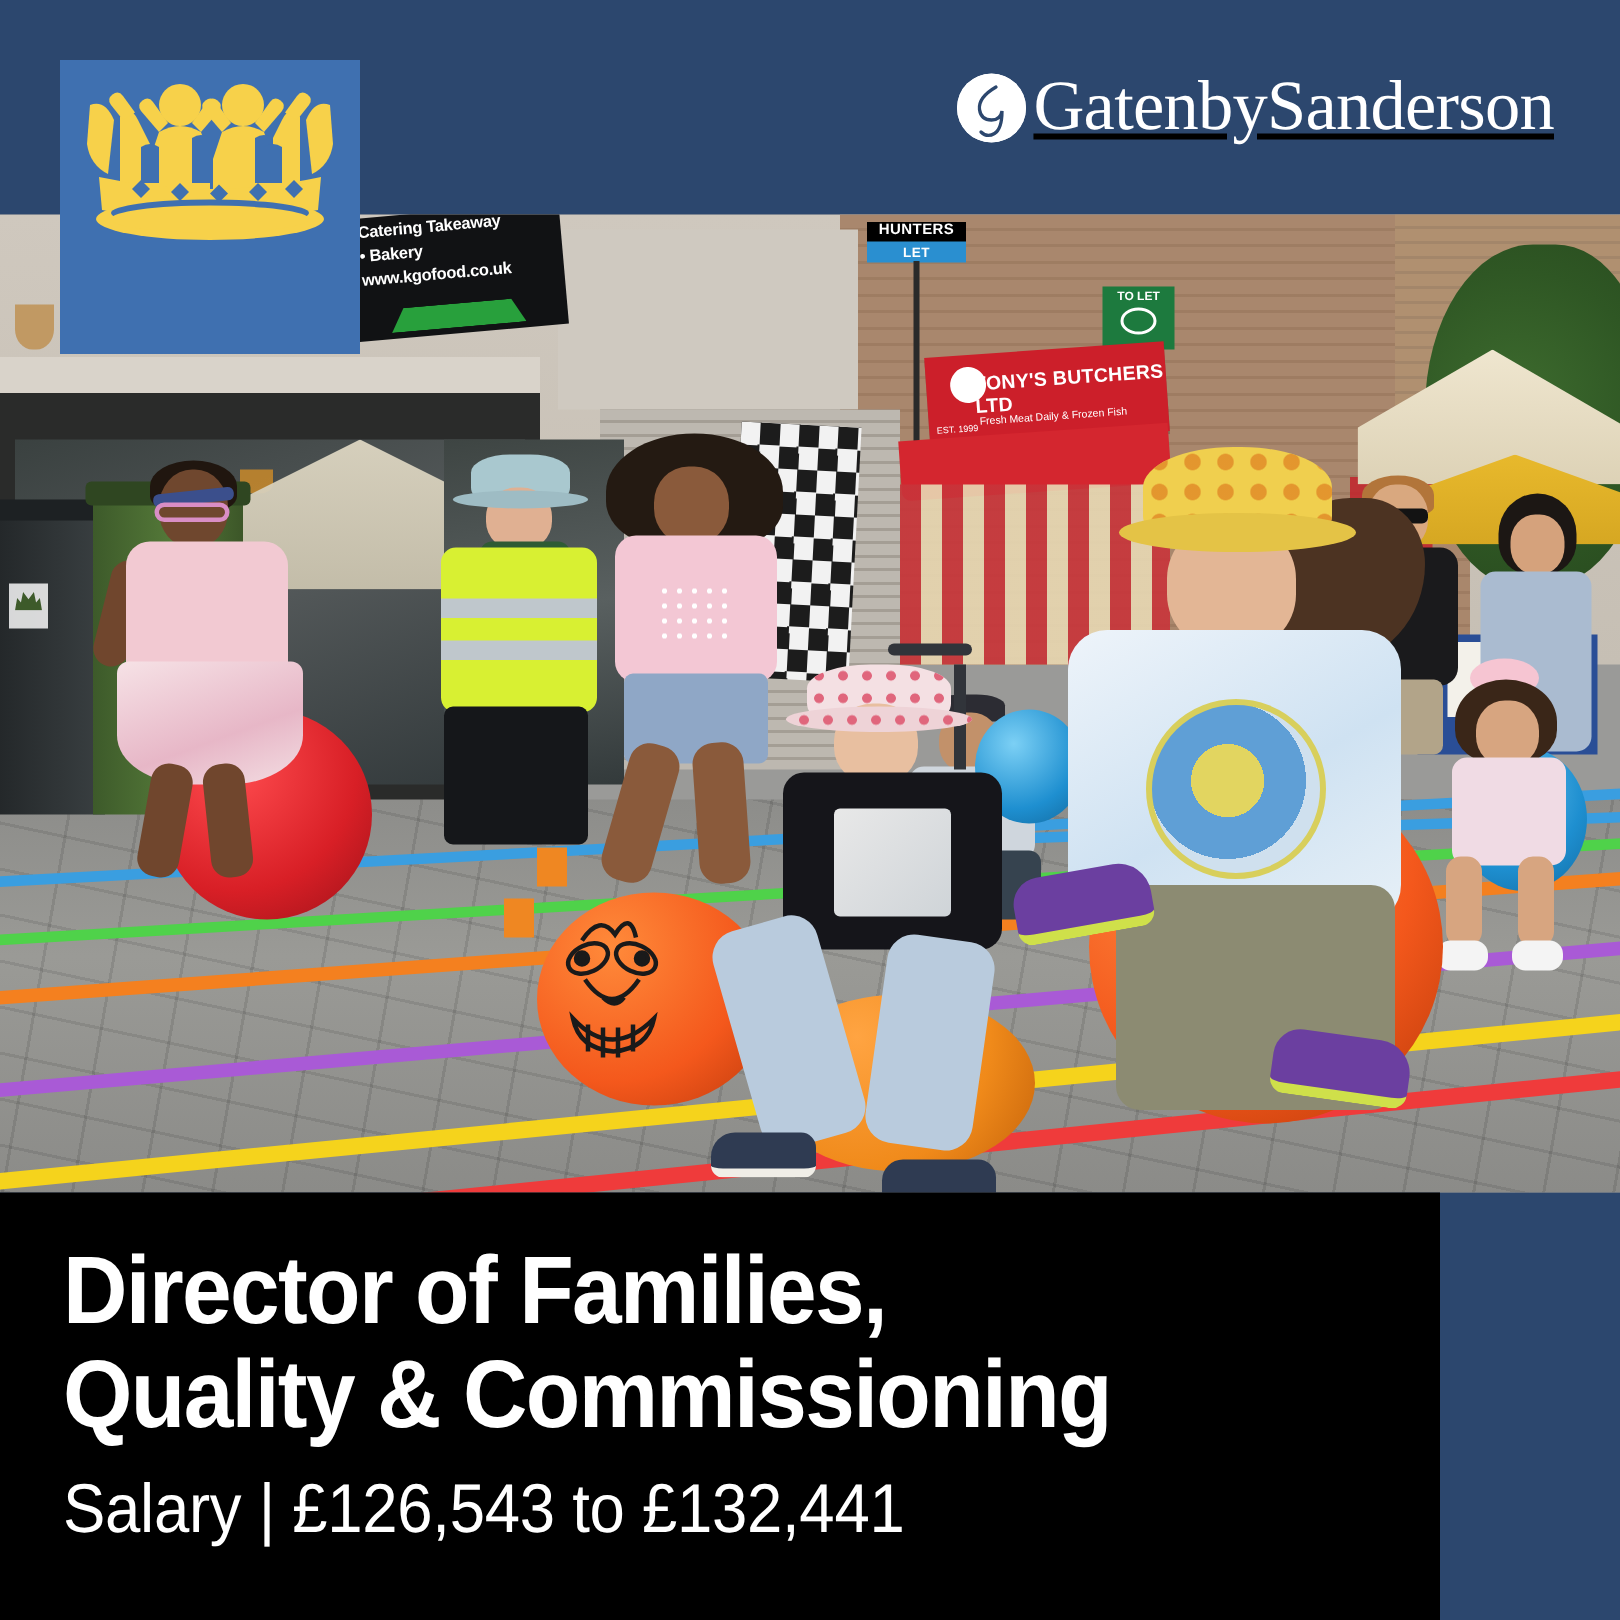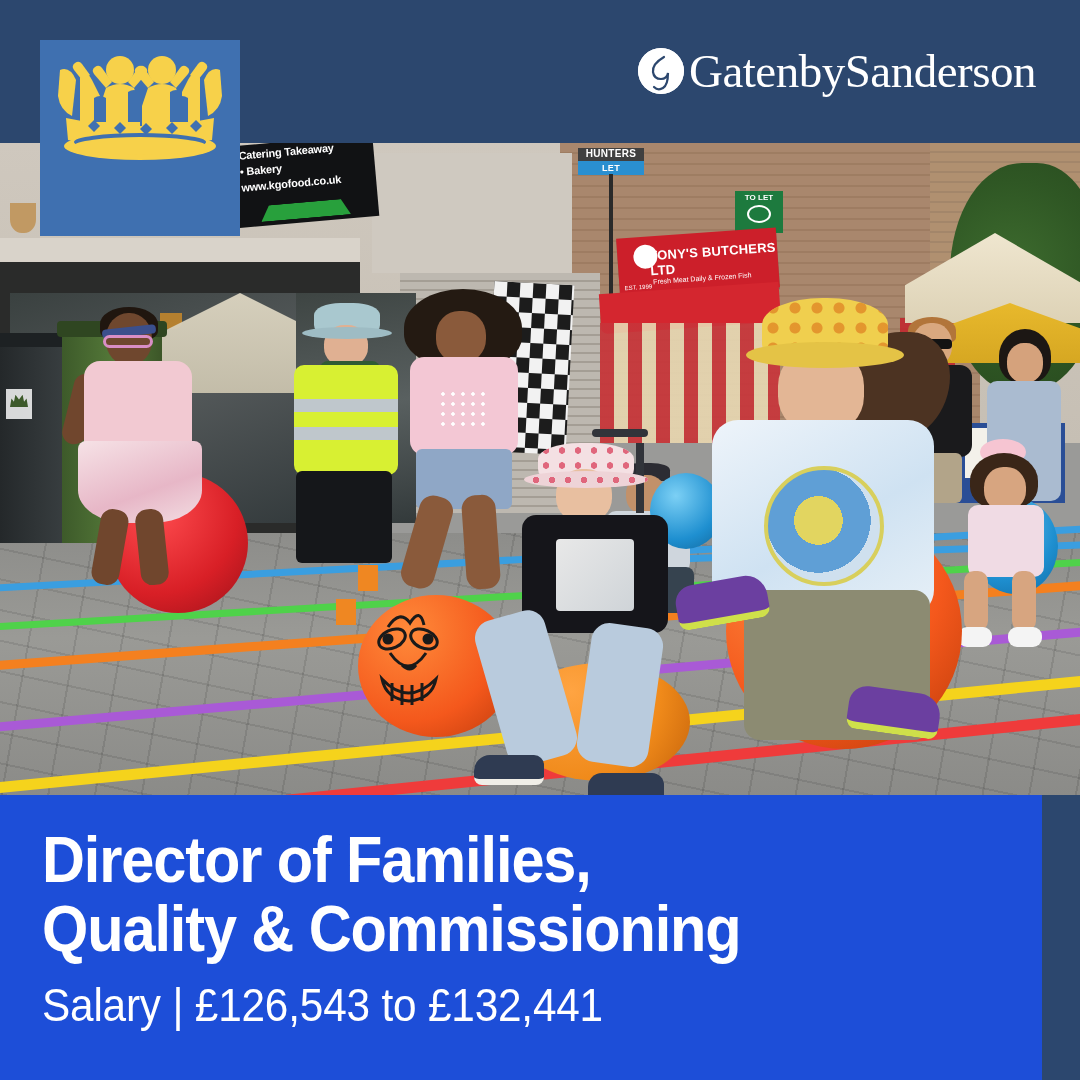--- a/index.html
+++ b/index.html
@@ -73,21 +73,21 @@
     left:400px;top:130px;width:200px;height:240px;
     background:repeating-linear-gradient(180deg,#bdb8b0 0 7px,#a49e95 7px 9px);
   }
   .shop-r-glass{
     left:296px;top:150px;width:120px;height:230px;
     background:linear-gradient(170deg,#3e4543 0%,#596060 50%,#333a3b 100%);
   }
 
   
   .hunters{
-    left:578px;top:5px;width:66px;height:26px;background:#404040;
+    left:578px;top:5px;width:66px;height:26px;background:#000000;
     color:#fff;font-size:10px;font-weight:bold;text-align:center;line-height:12px;
     letter-spacing:.3px;
   }
   .hunters .let{background:#2a8fd0;font-size:9px;margin-top:1px;padding:1px 0;}
   .hunterpole{left:609px;top:31px;width:4px;height:130px;background:#2a2a2a;}
 
   
   .tolet{
     left:735px;top:48px;width:48px;height:42px;background:#1d7a3e;color:#fff;
     font-size:8px;font-weight:bold;text-align:center;line-height:10px;padding-top:2px;
@@ -263,29 +263,29 @@
     position:absolute;left:40px;top:40px;width:200px;height:196px;background:#3f70b0;
   }
   .lewisham .crownwrap{position:absolute;left:18px;top:14px;width:164px;height:110px;}
   .lewisham .name{
     position:absolute;left:0;right:0;top:128px;text-align:center;
     color:#fff;font-size:33px;font-weight:bold;letter-spacing:-.5px;
     font-family:"Liberation Sans",sans-serif;
   }
 
   
-  .gs{position:absolute;right:44px;top:48px;display:flex;align-items:flex-start;gap:5px;}
+  .gs{position:absolute;right:44px;top:48px;display:flex;align-items:center;gap:5px;text-decoration:underline;}
   .gs .mark{width:46px;height:46px;border-radius:50%;background:#fff;position:relative;}
   .gs .word{
     color:#fff;font-family:"Liberation Serif",serif;font-size:47px;
     letter-spacing:-.5px;line-height:1;white-space:nowrap;
   }
 
   
-  .bottom{position:absolute;left:0;top:795px;width:1042px;height:285px;background:#1d4ed8;}
+  .bottom{position:absolute;left:0;top:795px;width:960px;height:285px;background:#000000;}
   .job-title{
     position:absolute;left:42px;top:31px;width:1000px;
     color:#ffffff;font-family:"Liberation Sans Narrow","Liberation Sans",sans-serif;
     font-weight:bold;font-size:64px;line-height:1.08;letter-spacing:-1.2px;
     transform:scaleX(.93);transform-origin:left top;white-space:pre-line;
   }
   .salary{
     position:absolute;left:42px;top:185px;width:1000px;
     color:#ffffff;font-family:"Liberation Sans Narrow","Liberation Sans",sans-serif;
     font-weight:normal;font-size:46px;line-height:1.1;letter-spacing:-.2px;

